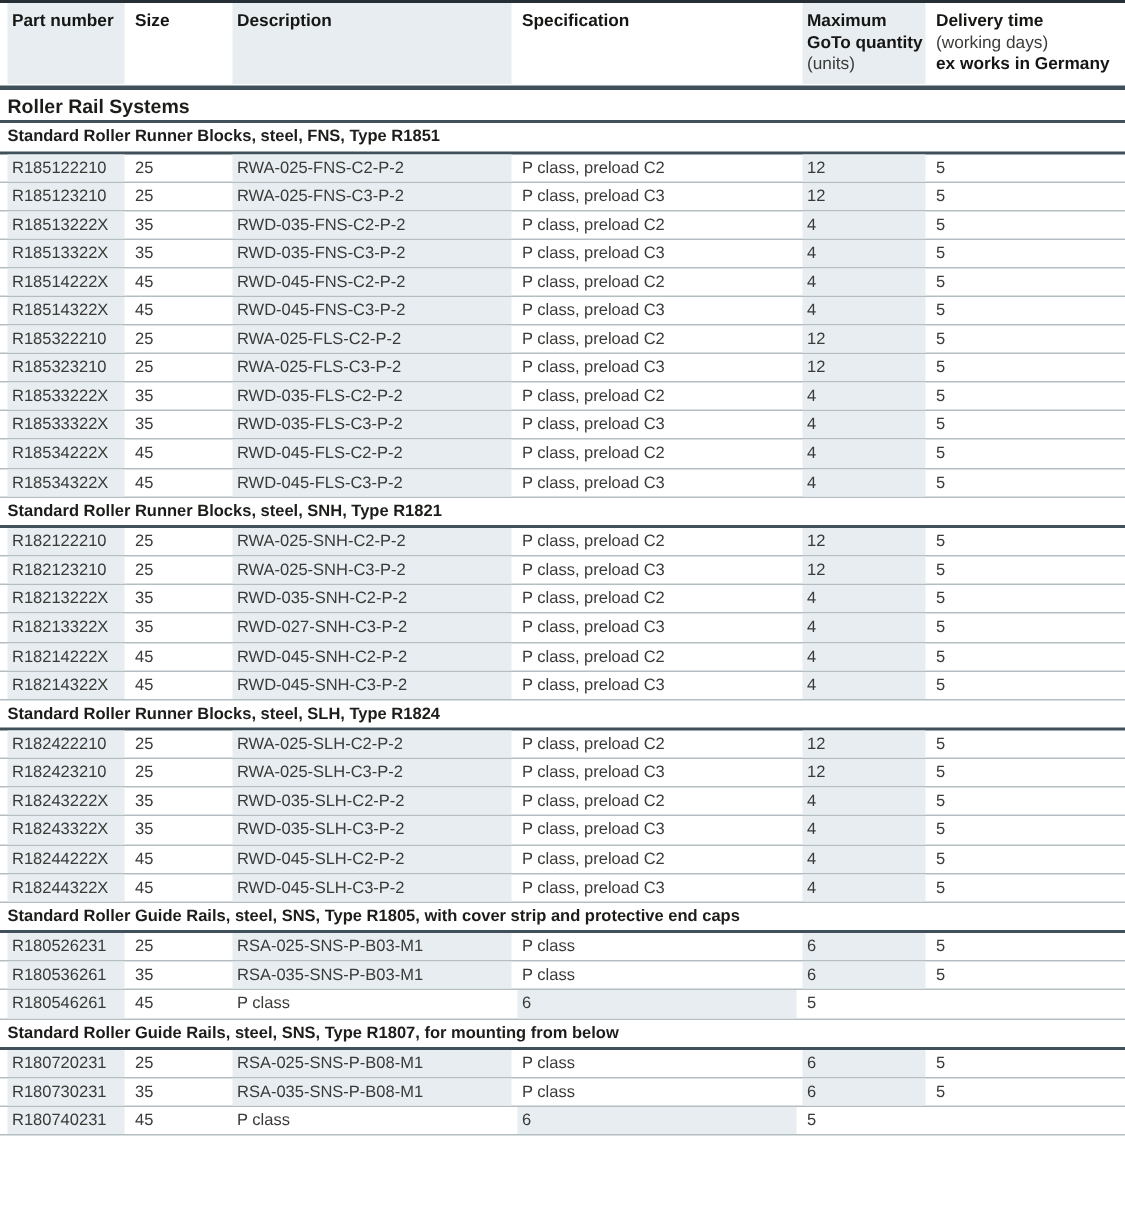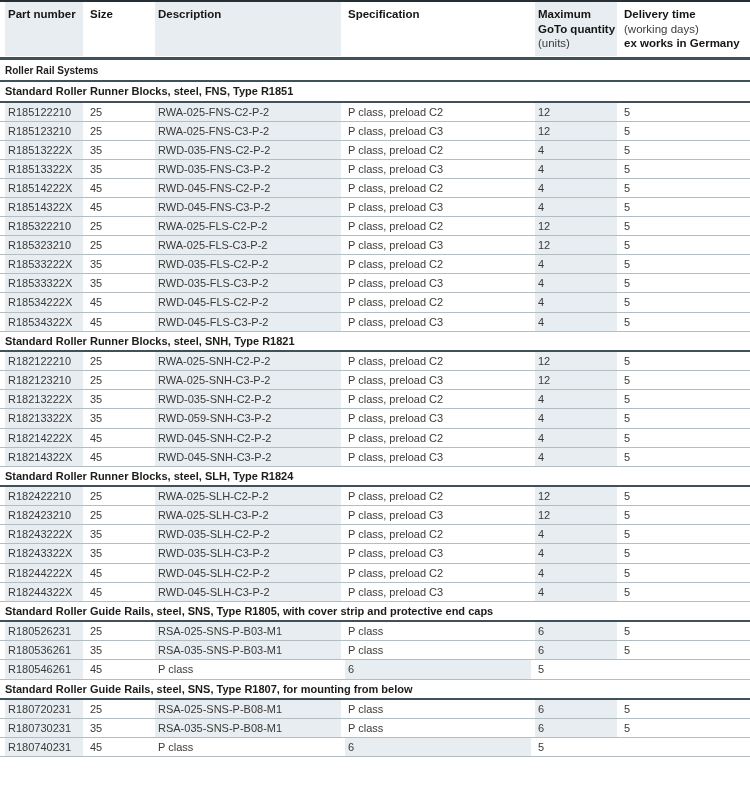--- a/index.html
+++ b/index.html
@@ -22,21 +22,21 @@
     padding-left: 5px;
   }
   .cell { font-size: 11px; padding-left: 3px; overflow: hidden; white-space: nowrap; }
   .shade { background: var(--shade, #e7edf0); }
   .header-row .cell { height: 54px; padding-top: 5px; }
   .header-row span { display: block; line-height: 14.5px; font-size: 11.5px; }
   .b { font-weight: bold; color: #161614; }
   .n { font-weight: normal; color: #3c3c3a; }
   .thickrule { height: 3px; background: var(--dark-rule, #41515b); margin-top: 1px; }
   .group-title {
-    font-size: 10px; font-weight: bold;
+    font-size: 13px; font-weight: bold;
     padding: 3px 0 2px 5px; line-height: 15px;
     border-bottom: 2px solid var(--dark-rule, #41515b);
   }
   .section-title {
     font-size: 11px; font-weight: bold;
     padding: 3px 0 2px 5px; line-height: 13.5px;
     border-bottom: 2px solid var(--dark-rule, #41515b);
     white-space: nowrap; overflow: hidden;
   }
   .data-row {
@@ -225,21 +225,21 @@
     <div class="cell">35</div>
     <div class="cell shade">RWD-035-SNH-C2-P-2</div>
     <div class="cell">P class, preload C2</div>
     <div class="cell shade">4</div>
     <div class="cell">5</div>
   </div>
 
   <div class="grid-row data-row">
     <div class="cell shade">R18213322X</div>
     <div class="cell">35</div>
-    <div class="cell shade">RWD-059-SNH-C3-P-2</div>
+    <div class="cell shade">RWD-027-SNH-C3-P-2</div>
     <div class="cell">P class, preload C3</div>
     <div class="cell shade">4</div>
     <div class="cell">5</div>
   </div>
 
   <div class="grid-row data-row">
     <div class="cell shade">R18214222X</div>
     <div class="cell">45</div>
     <div class="cell shade">RWD-045-SNH-C2-P-2</div>
     <div class="cell">P class, preload C2</div>

